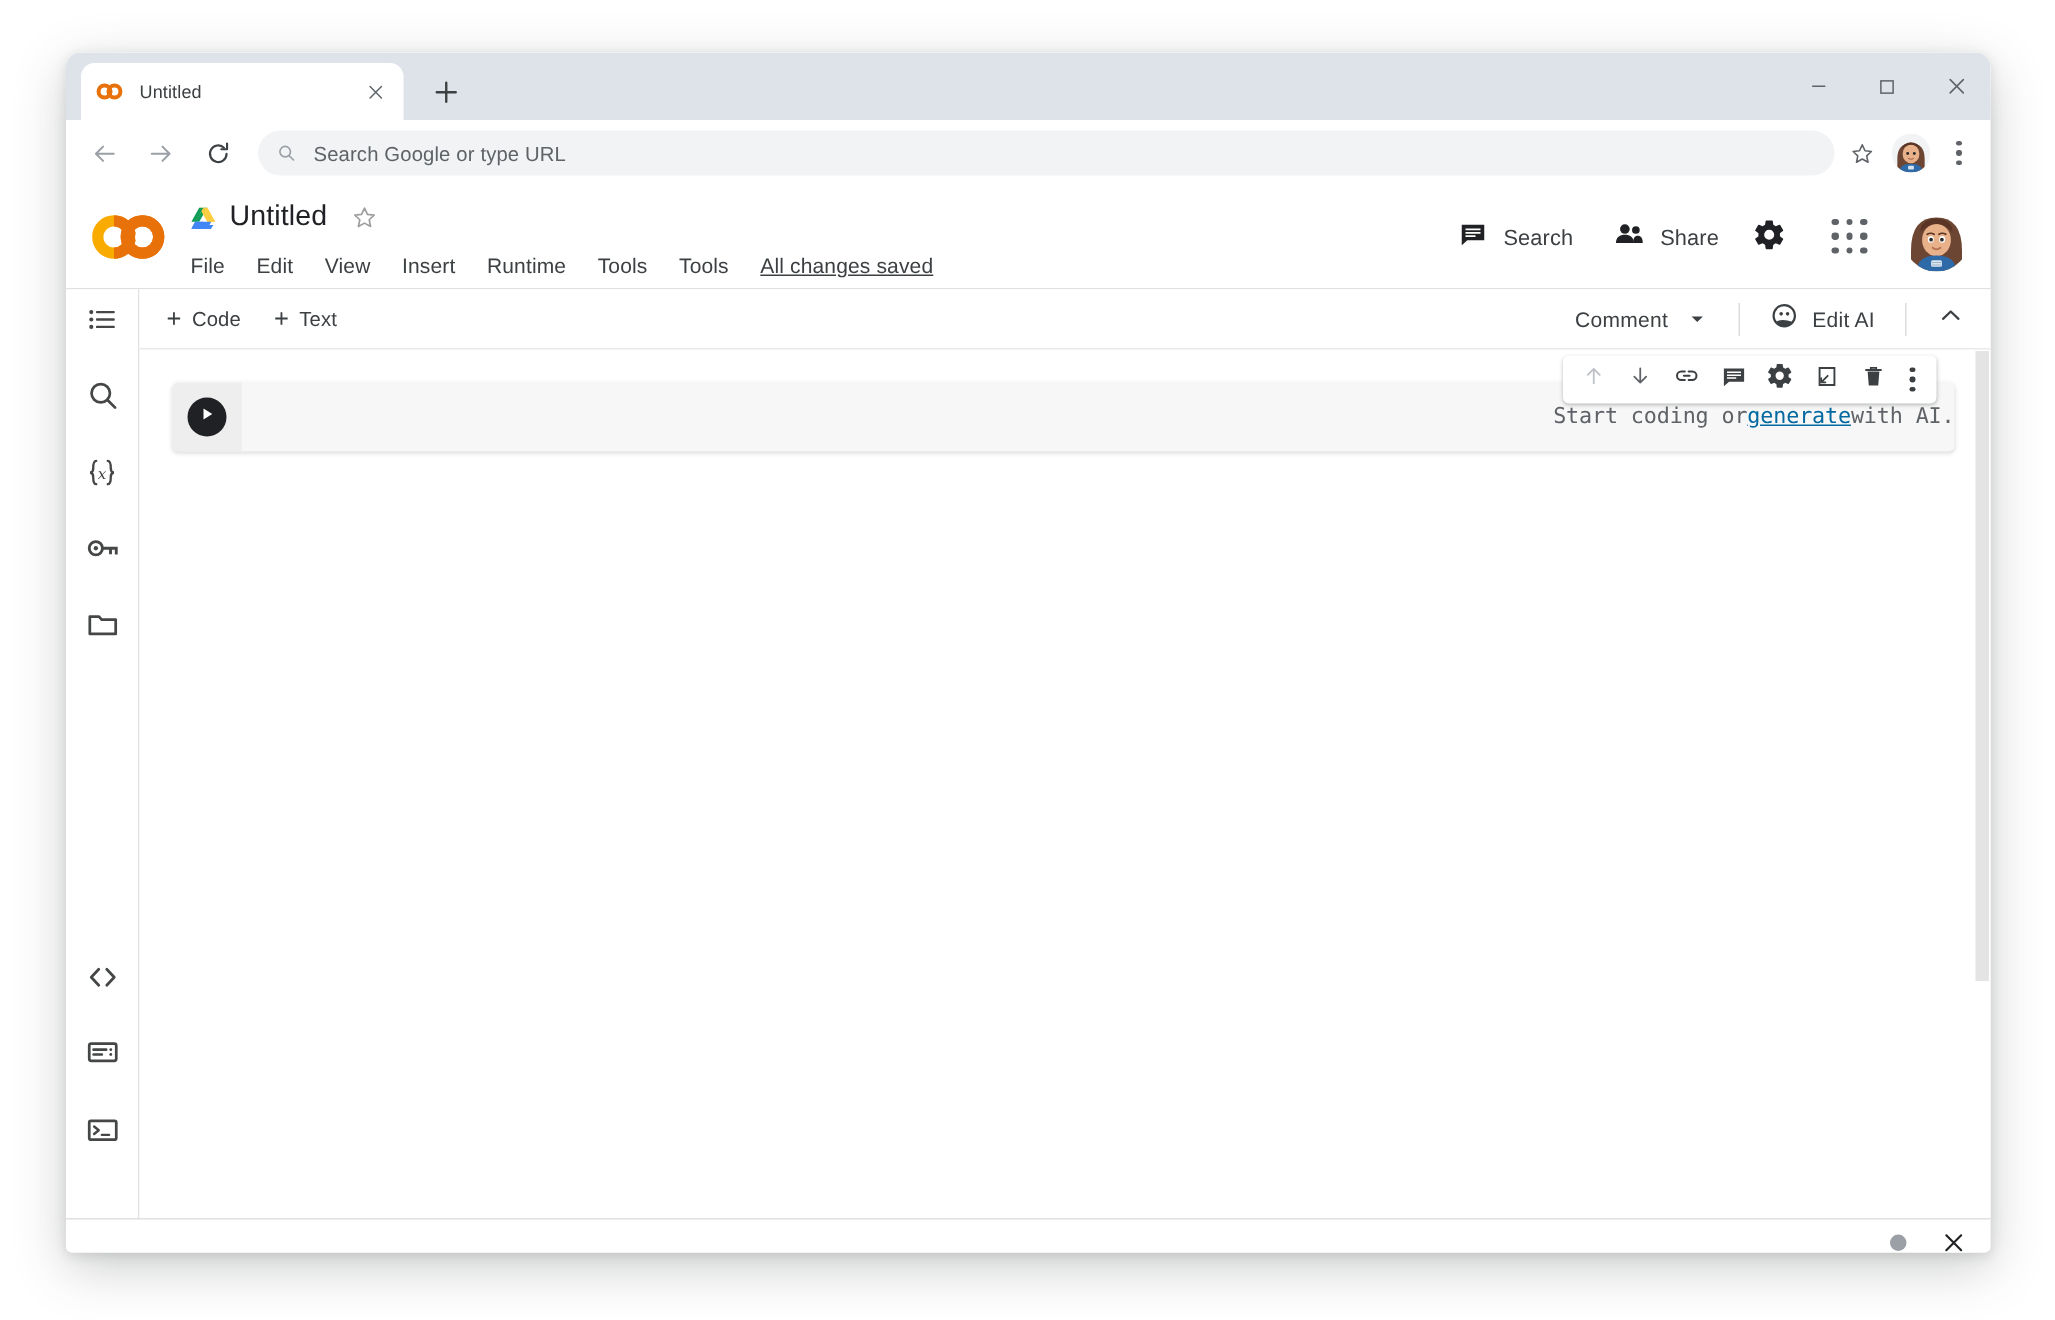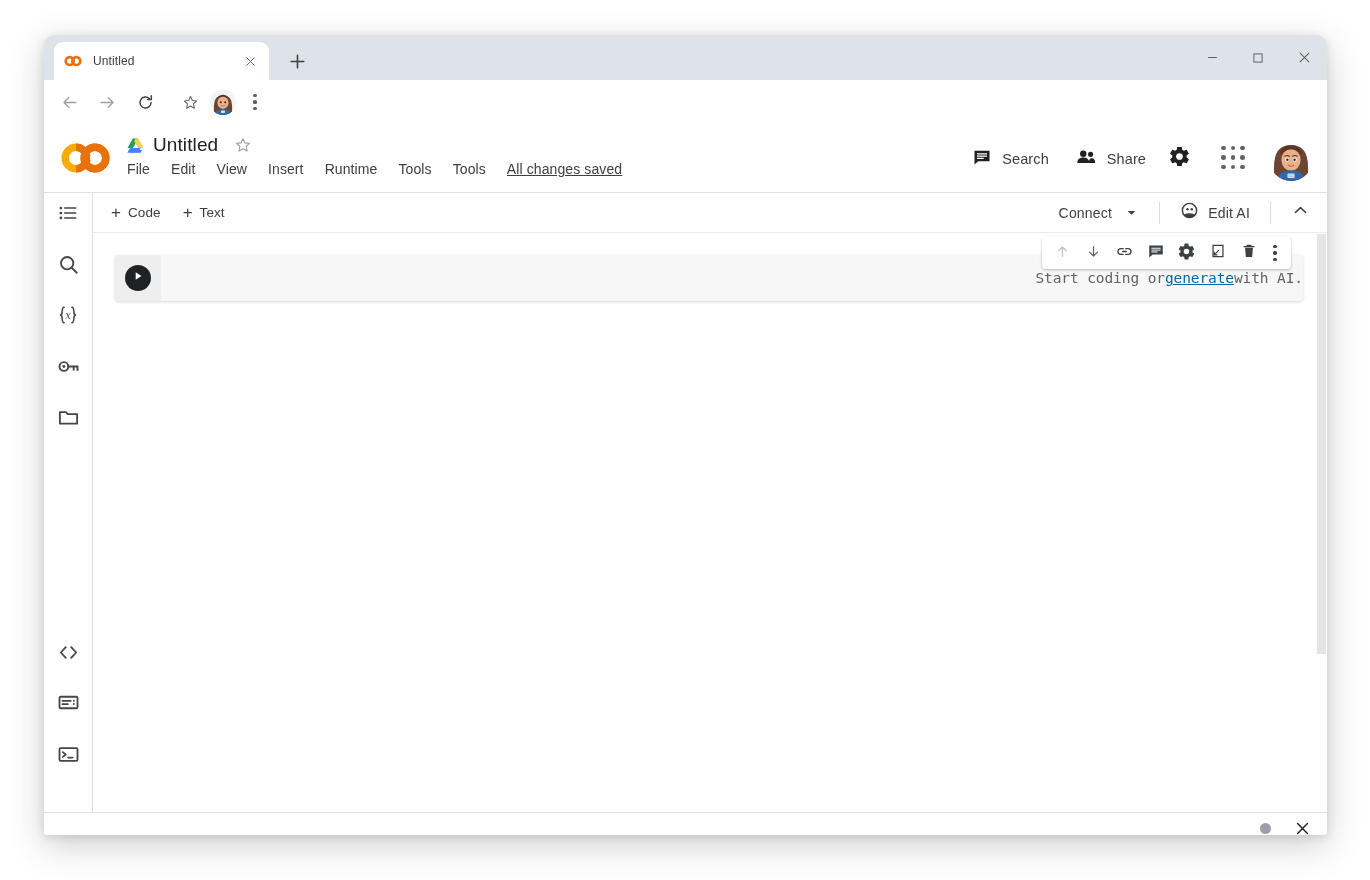--- a/index.html
+++ b/index.html
@@ -218,21 +218,21 @@
     letter-spacing: .1px;
   }
   .nb-star {
     margin-left: 16px;
     color: #9e9e9e;
     display: flex;
     align-items: center;
   }
   .menu-row {
     display: flex;
-    align-items: flex-start;
+    align-items: flex-end;
     height: 24px;
     margin-top: 2px;
     margin-left: 1px;
   }
   .menu-item {
     font-size: 14px;
     color: #3c4043;
     margin-right: 21px;
     letter-spacing: .1px;
   }
@@ -571,20 +571,29 @@
           <path d="M4 12 H19 M13 6 L19 12 L13 18" fill="none" stroke="#9aa0a6" stroke-width="1.7" stroke-linecap="round" stroke-linejoin="round"></path>
         </svg>
       </div>
       <div class="nav-icon reload">
         <svg viewBox="0 0 24 24" width="19" height="19">
           <path d="M19 12 A7 7 0 1 1 16.8 6.9" fill="none" stroke="#3c4043" stroke-width="1.8" stroke-linecap="round"></path>
           <path d="M19.4 3.4 L19.4 8.2 L14.6 8.2" fill="none" stroke="#3c4043" stroke-width="1.8" stroke-linecap="round" stroke-linejoin="round"></path>
         </svg>
       </div>
 
+      <div class="omnibox">
+        <span class="omnibox-search-icon">
+          <svg viewBox="0 0 24 24" width="14" height="14">
+            <circle cx="10.5" cy="10.5" r="6" fill="none" stroke="#9aa0a6" stroke-width="1.9"></circle>
+            <path d="M15 15 L20 20" stroke="#9aa0a6" stroke-width="1.9" stroke-linecap="round"></path>
+          </svg>
+        </span>
+        <span class="omnibox-text">Search Google or type URL</span>
+      </div>
 
       <div class="btoolbar-right">
         <div class="star-icon">
           <svg viewBox="0 0 24 24" width="17" height="17">
             <path d="M12 3.6 L14.6 9.2 L20.6 9.9 L16.2 14 L17.4 20 L12 17 L6.6 20 L7.8 14 L3.4 9.9 L9.4 9.2 Z" fill="none" stroke="#5f6368" stroke-width="1.5" stroke-linejoin="round"></path>
           </svg>
         </div>
         <div class="profile-chip">
           <svg viewBox="0 0 40 40" width="26" height="26">
             <circle cx="20" cy="20" r="20" fill="#f1f3f4"></circle>
@@ -805,21 +814,21 @@
             <span class="lbl">Code</span>
           </div>
           <div class="addbtn">
             <span class="plus">+</span>
             <span class="lbl">Text</span>
           </div>
 
           <div class="ct-spacer"></div>
 
           <div class="connect-btn">
-            <span class="lbl">Connect</span>
+            <span class="lbl">Comment</span>
             <span class="caret">
               <svg viewBox="0 0 24 24" width="15" height="15">
                 <path d="M6 9.5 L12 15.5 L18 9.5 Z" fill="#3c4043"></path>
               </svg>
             </span>
           </div>
 
           <div class="vdiv"></div>
 
           <div class="colabai-btn">

